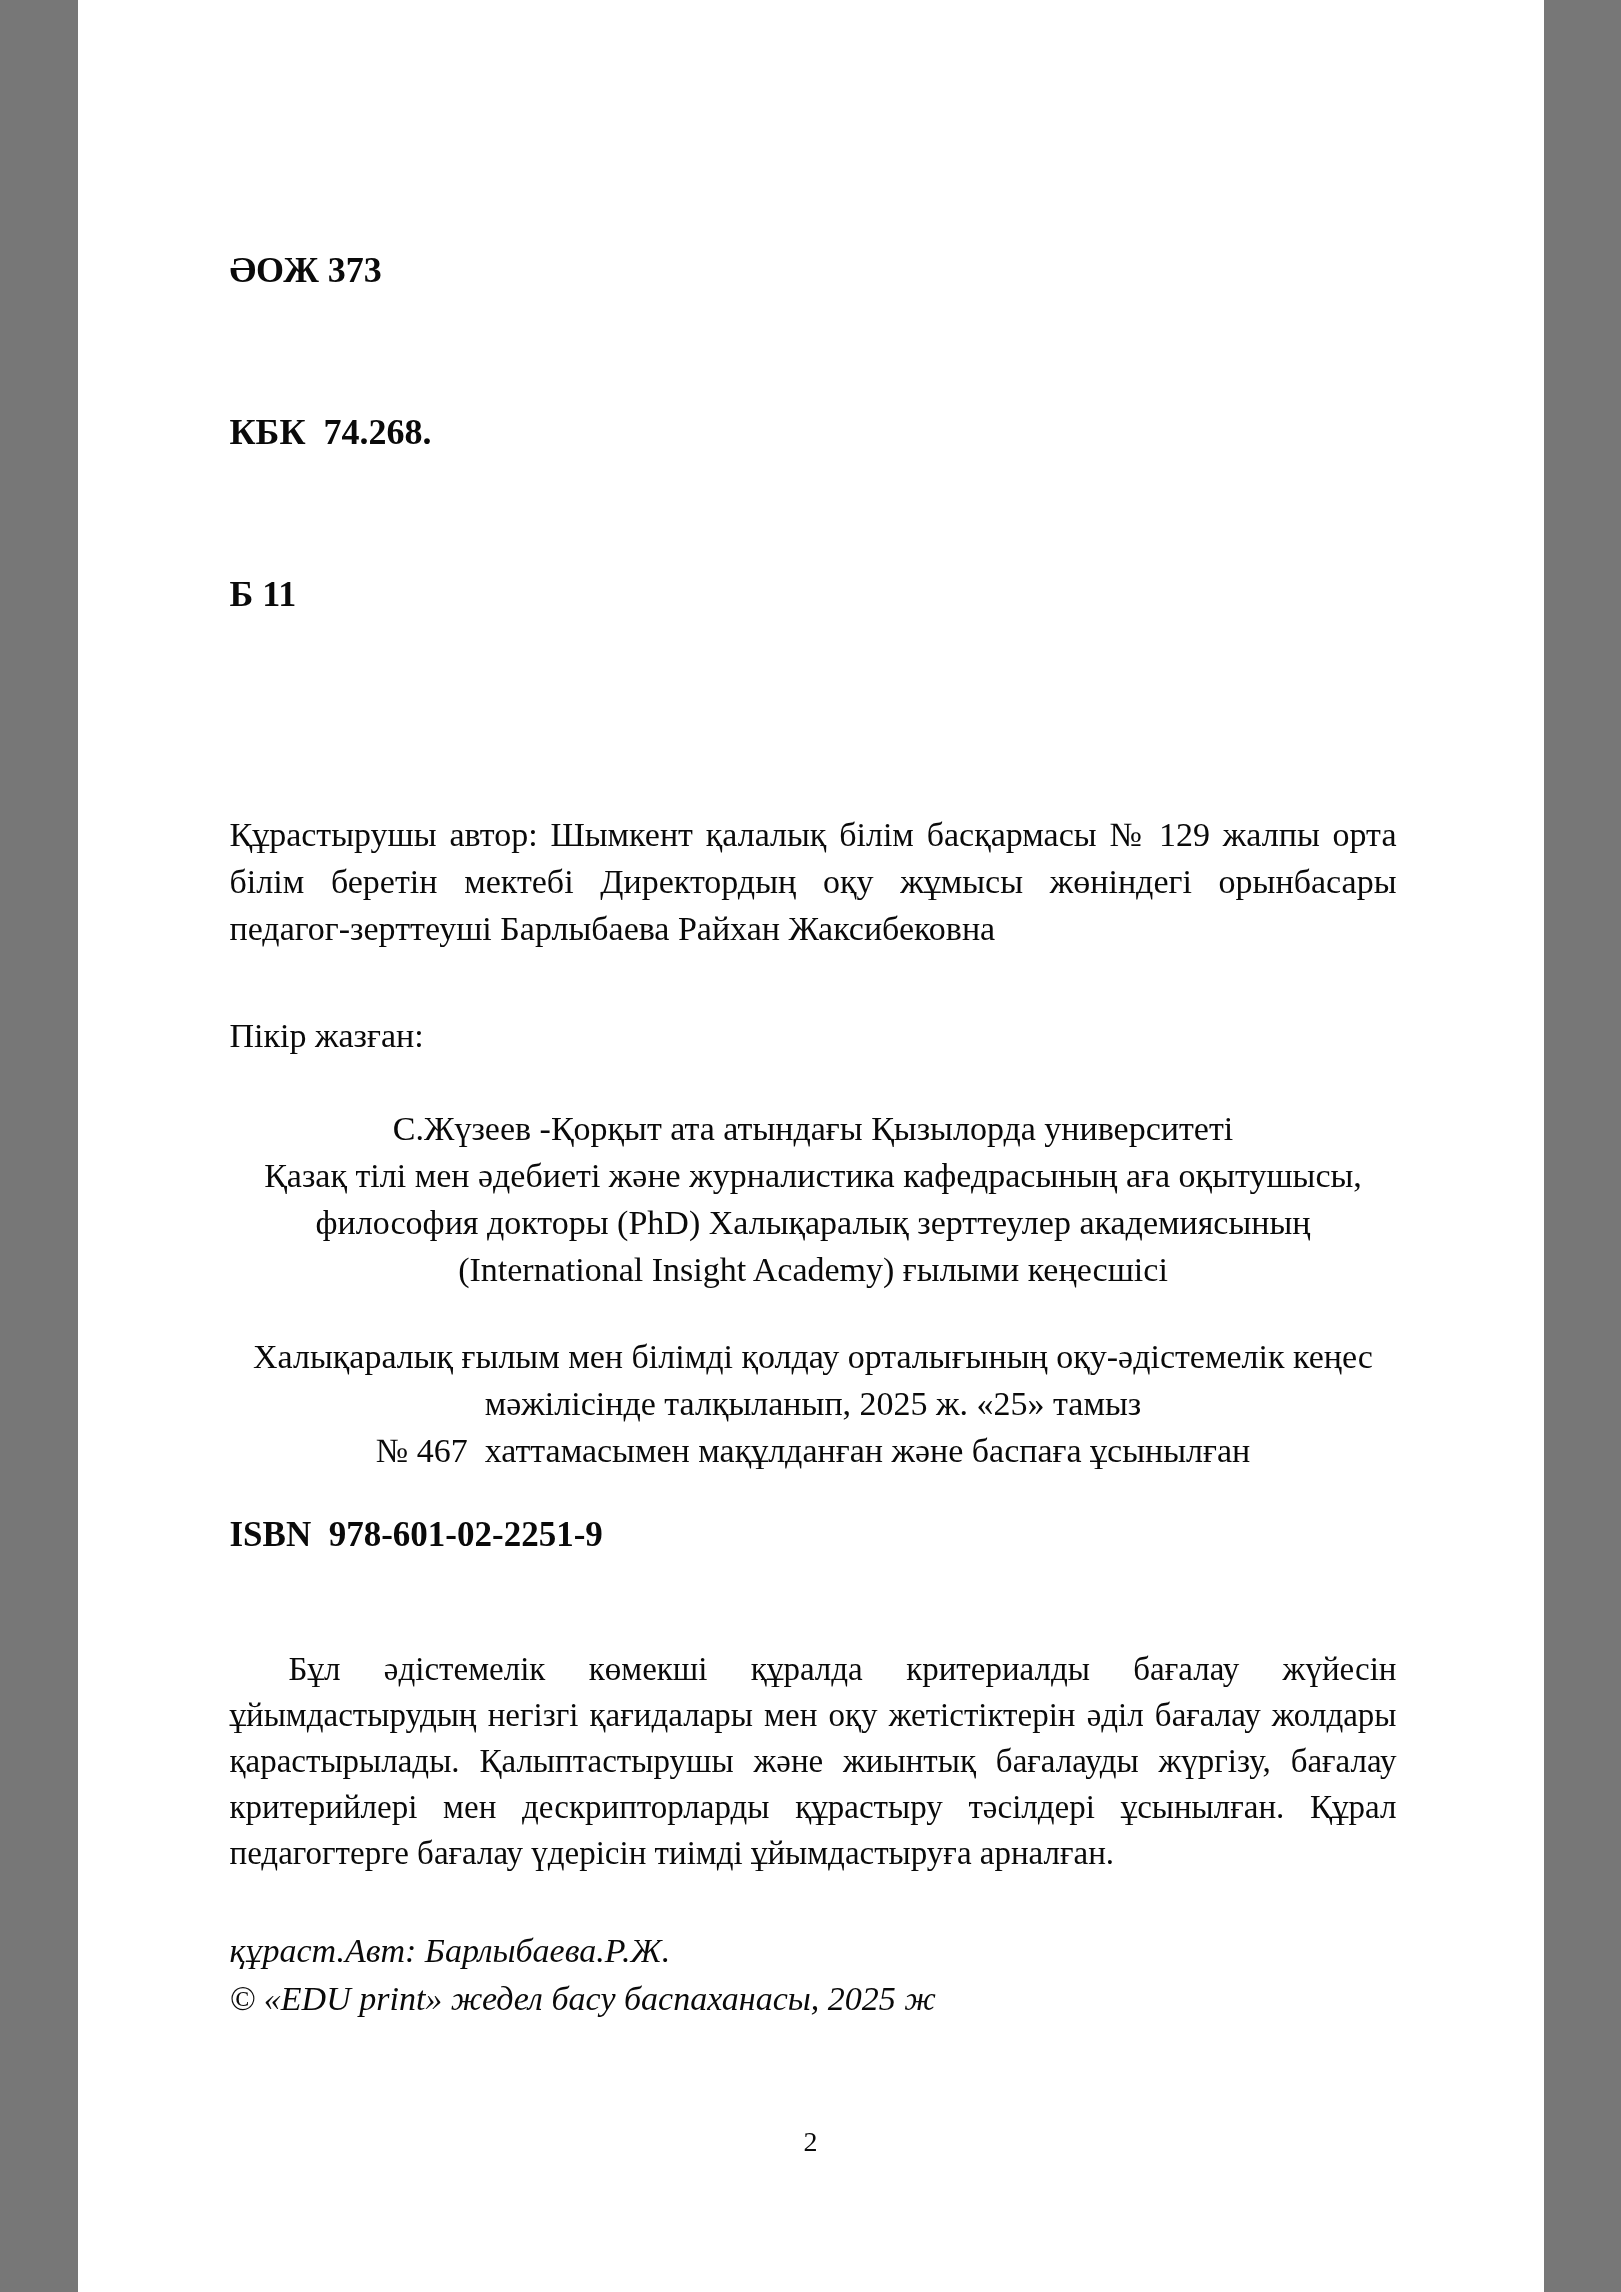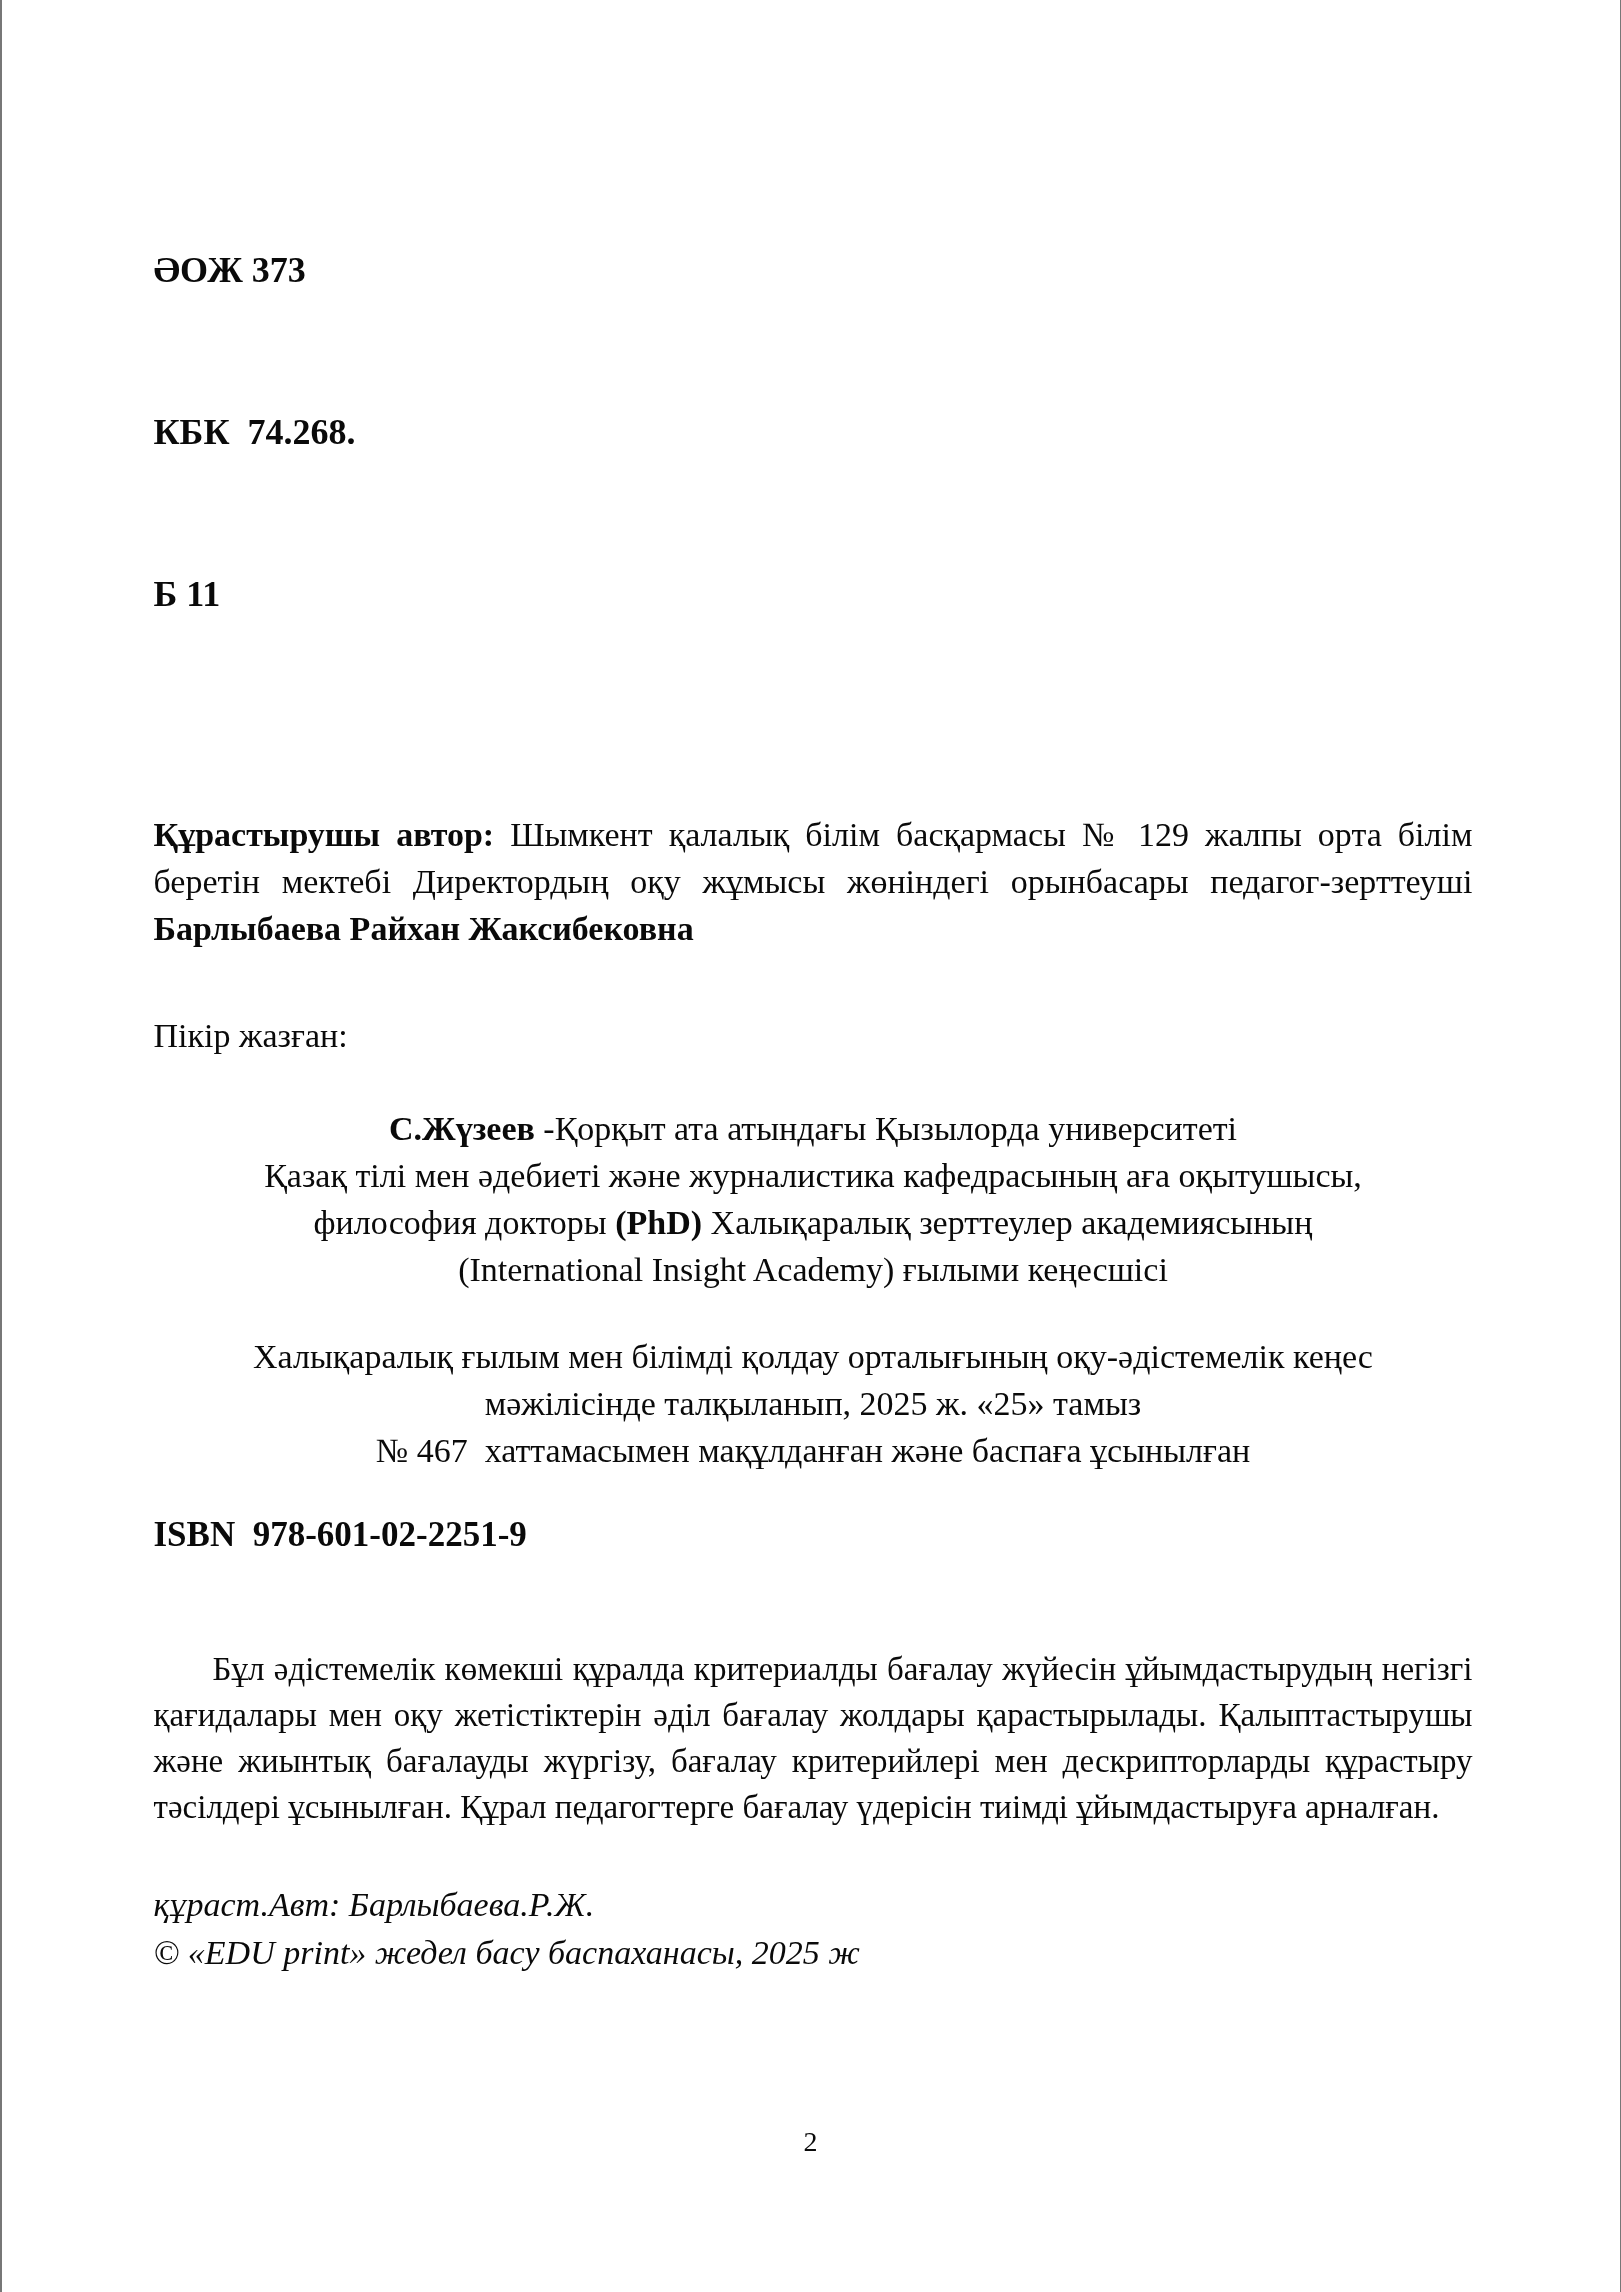--- a/index.html
+++ b/index.html
@@ -2,36 +2,36 @@
 <html><head>
 <meta charset="utf-8">
 <style>
   html, body {
     margin: 0;
     padding: 0;
     background: #777;
   }
   .page {
     position: relative;
-    width: 1618px;
+    width: 1466px;
     height: 2293px;
     margin: 0 auto;
     background: #ffffff;
     color: #0a0a0a;
     font-family: "Liberation Serif", "DejaVu Serif", serif;
     overflow: hidden;
   }
   .content {
     position: absolute;
     top: 0;
     left: 0;
     right: 0;
     padding: 135px 147px 0 152px;
   }
-  .bold   { font-weight: bold; }
+  .bold   { font-weight: normal; }
   .italic { }
   .pre    { white-space: pre-wrap; }
 
   .id-block {
     font-size: 36px;
     line-height: 54px;
     font-weight: bold;
   }
 
   .para {

